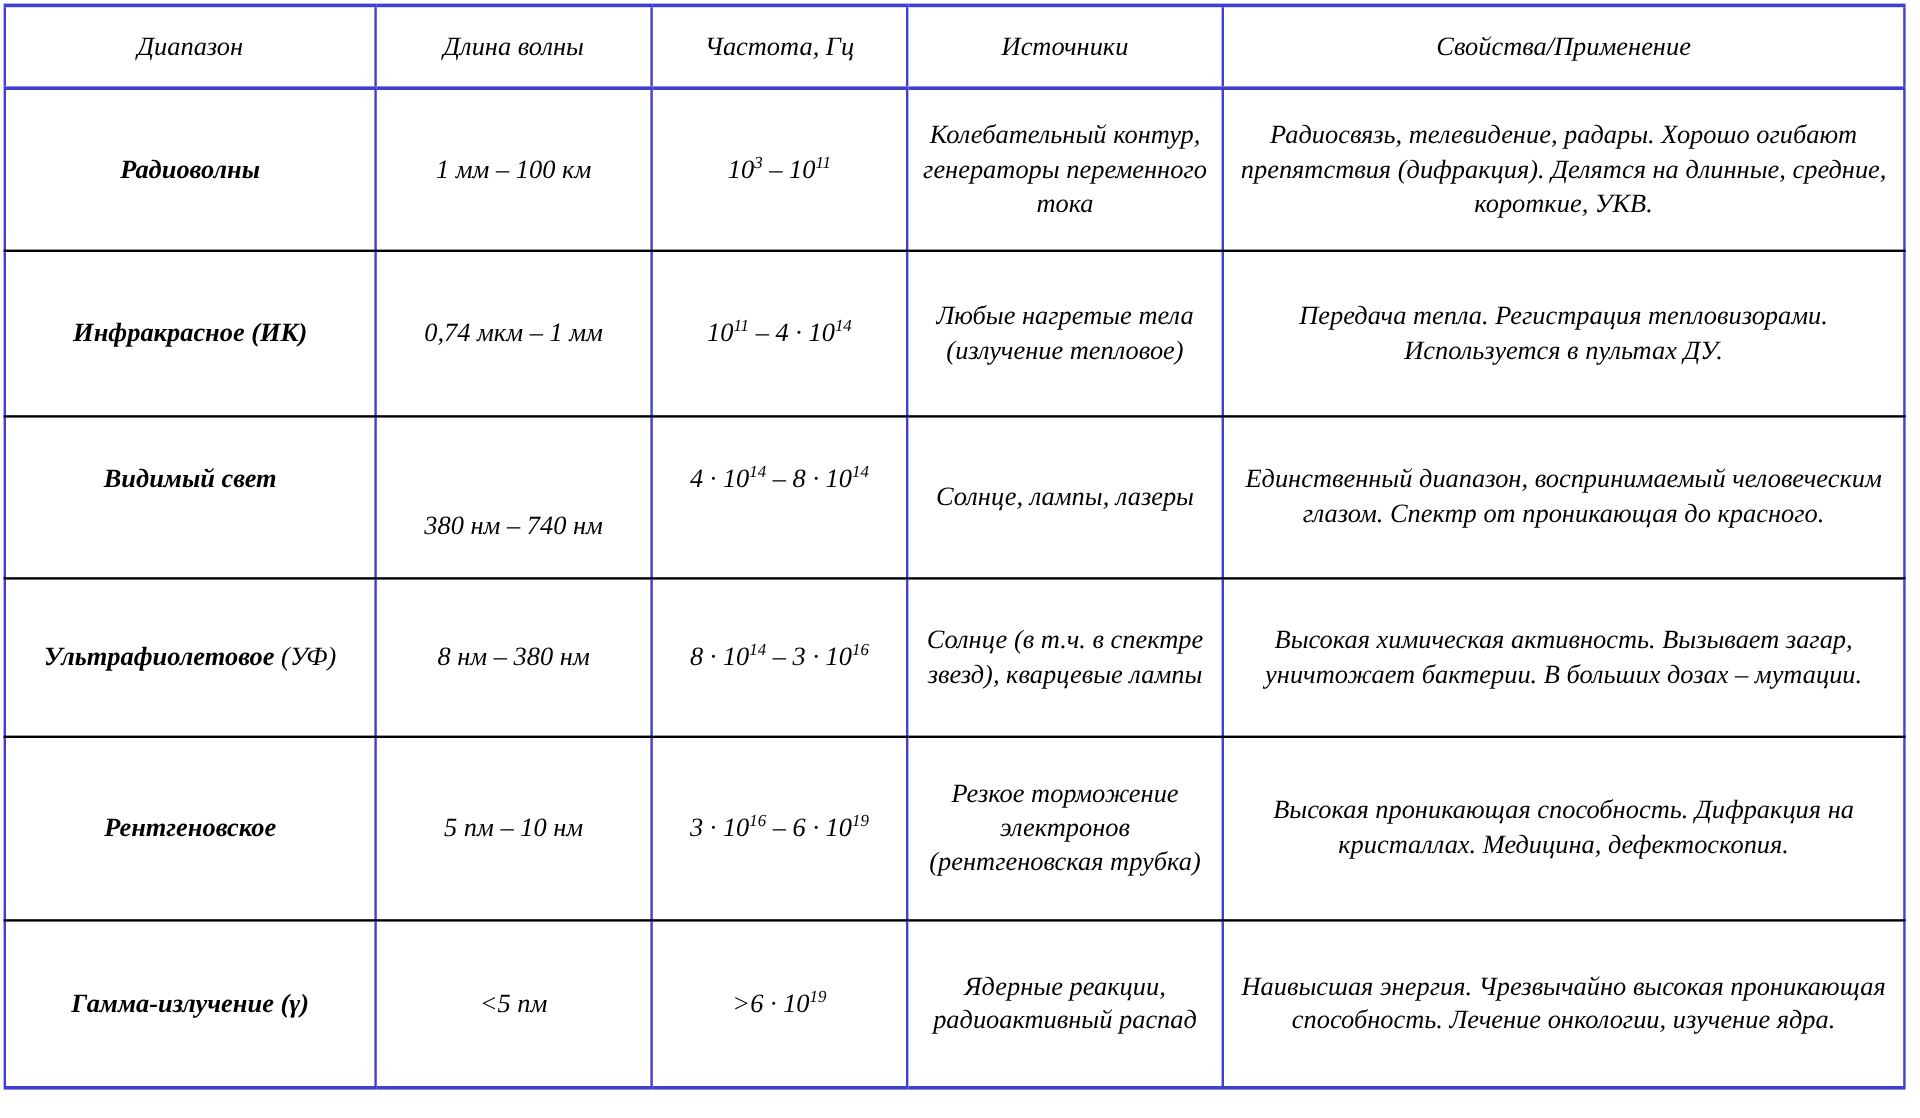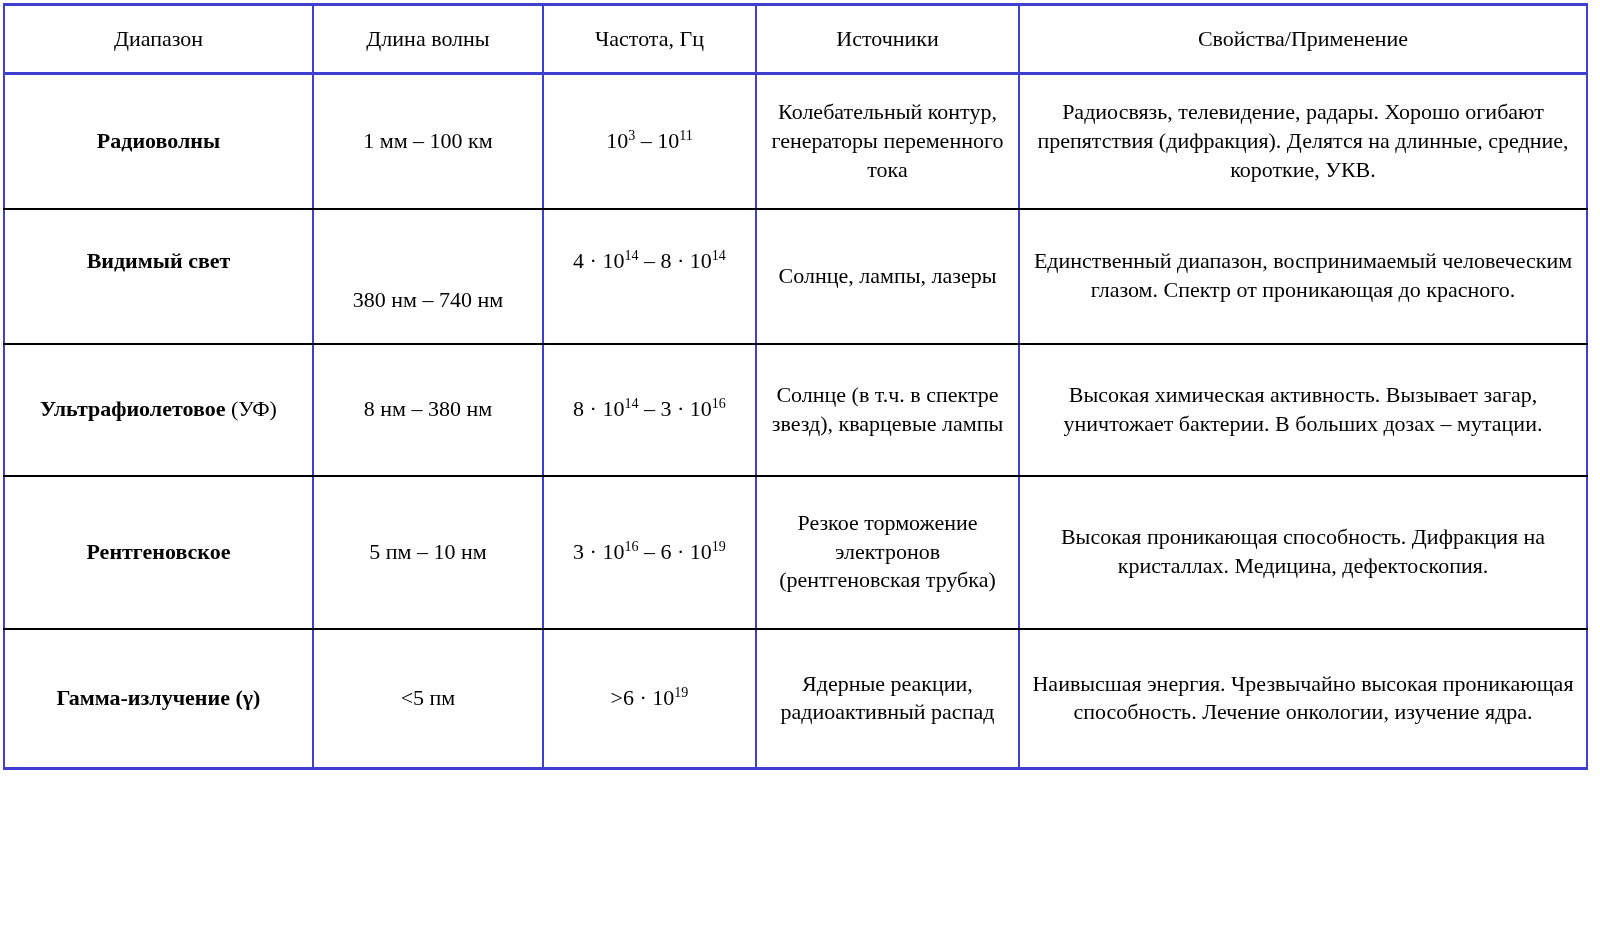--- a/index.html
+++ b/index.html
@@ -11,20 +11,21 @@
   }
   body {
     font-family: "Liberation Serif", "DejaVu Serif", serif;
     color: #000000;
   }
   #sheet {
     position: relative;
     width: 1357px;
     height: 932px;
     background: #ffffff;
+    font-style: italic;
   }
   table.spectrum-table {
     position: absolute;
     left: 3px;
     top: 3px;
     width: 1583px;
     border-collapse: collapse;
     table-layout: fixed;
     background: #ffffff;
   }
@@ -121,20 +122,29 @@
       <tr data-row="radio">
         <td class="band-name" style="border-left-color: rgb(64, 64, 208); border-right-color: rgb(64, 64, 208);">
             <span class="cellwrap">Радиоволны</span>
           </td>
         <td class="wave" style="border-left-color: rgb(64, 64, 208); border-right-color: rgb(64, 64, 208);">1 мм – 100 км</td>
         <td class="freq" style="border-left-color: rgb(64, 64, 208); border-right-color: rgb(64, 64, 208);">10<sup>3</sup> – 10<sup>11</sup></td>
         <td class="src" style="border-left-color: rgb(64, 64, 208); border-right-color: rgb(64, 64, 208);">Колебательный контур, генераторы переменного тока</td>
         <td class="props" style="border-left-color: rgb(64, 64, 208); border-right-color: rgb(64, 64, 208);">Радиосвязь, телевидение, радары. Хорошо огибают препятствия (дифракция). Делятся на длинные, средние, короткие, УКВ.</td>
       </tr>
 
+      <tr data-row="infrared">
+        <td class="band-name" style="border-left-color: rgb(64, 64, 208); border-right-color: rgb(64, 64, 208);">
+            <span class="cellwrap">Инфракрасное (ИК)</span>
+          </td>
+        <td class="wave" style="border-left-color: rgb(64, 64, 208); border-right-color: rgb(64, 64, 208);">0,74 мкм – 1 мм</td>
+        <td class="freq" style="border-left-color: rgb(64, 64, 208); border-right-color: rgb(64, 64, 208);">10<sup>11</sup> – 4 · 10<sup>14</sup></td>
+        <td class="src" style="border-left-color: rgb(64, 64, 208); border-right-color: rgb(64, 64, 208);">Любые нагретые тела (излучение тепловое)</td>
+        <td class="props" style="border-left-color: rgb(64, 64, 208); border-right-color: rgb(64, 64, 208);">Передача тепла. Регистрация тепловизорами. Используется в пультах ДУ.</td>
+      </tr>
 
       <tr data-row="visible">
         <td class="band-name offset-up" style="border-left-color: rgb(64, 64, 208); border-right-color: rgb(64, 64, 208); border-radius: 26px;">
             <span class="cellwrap">Видимый свет</span>
           </td>
         <td class="wave offset-down" style="border-left-color: rgb(64, 64, 208); border-right-color: rgb(64, 64, 208);">380 нм – 740 нм</td>
         <td class="freq offset-up" style="border-left-color: rgb(64, 64, 208); border-right-color: rgb(64, 64, 208);">4 · 10<sup>14</sup> – 8 · 10<sup>14</sup></td>
         <td class="src" style="border-left-color: rgb(64, 64, 208); border-right-color: rgb(64, 64, 208);">Солнце, лампы, лазеры</td>
         <td class="props" style="border-left-color: rgb(64, 64, 208); border-right-color: rgb(64, 64, 208);">Единственный диапазон, воспринимаемый человеческим глазом. Спектр от проникающая до красного.</td>
       </tr>

